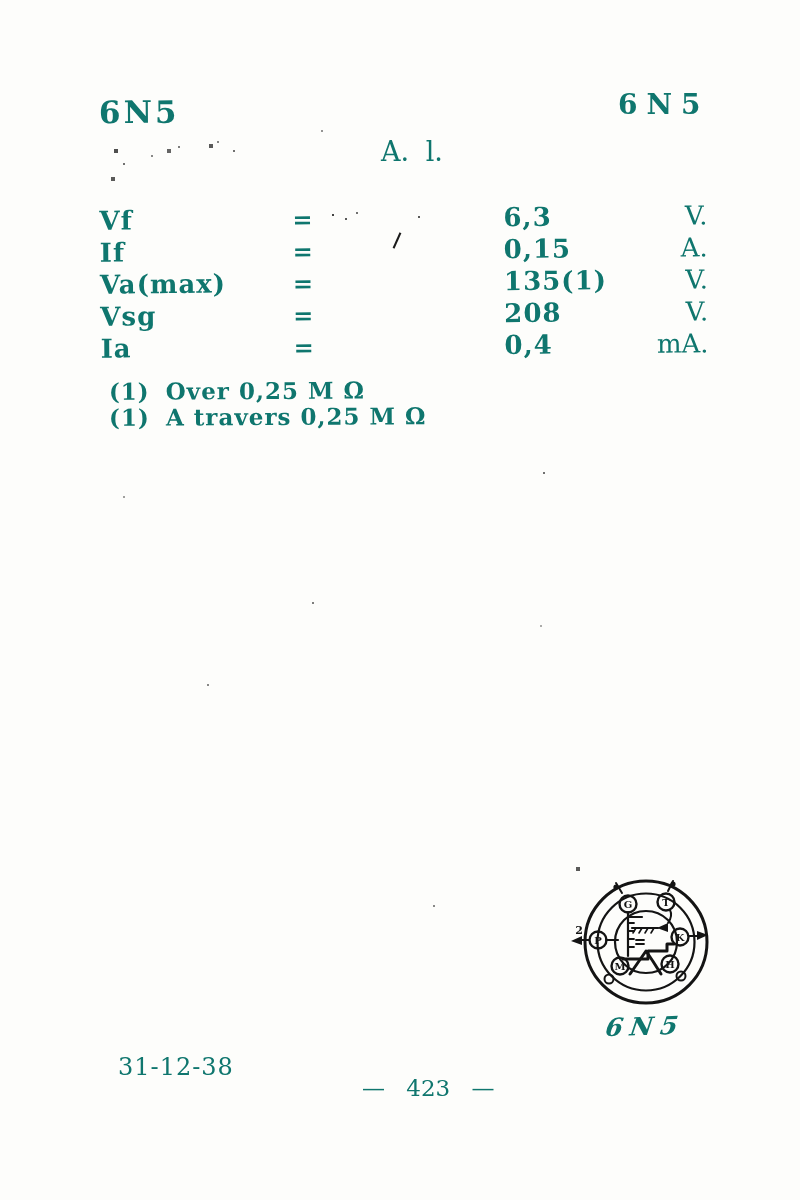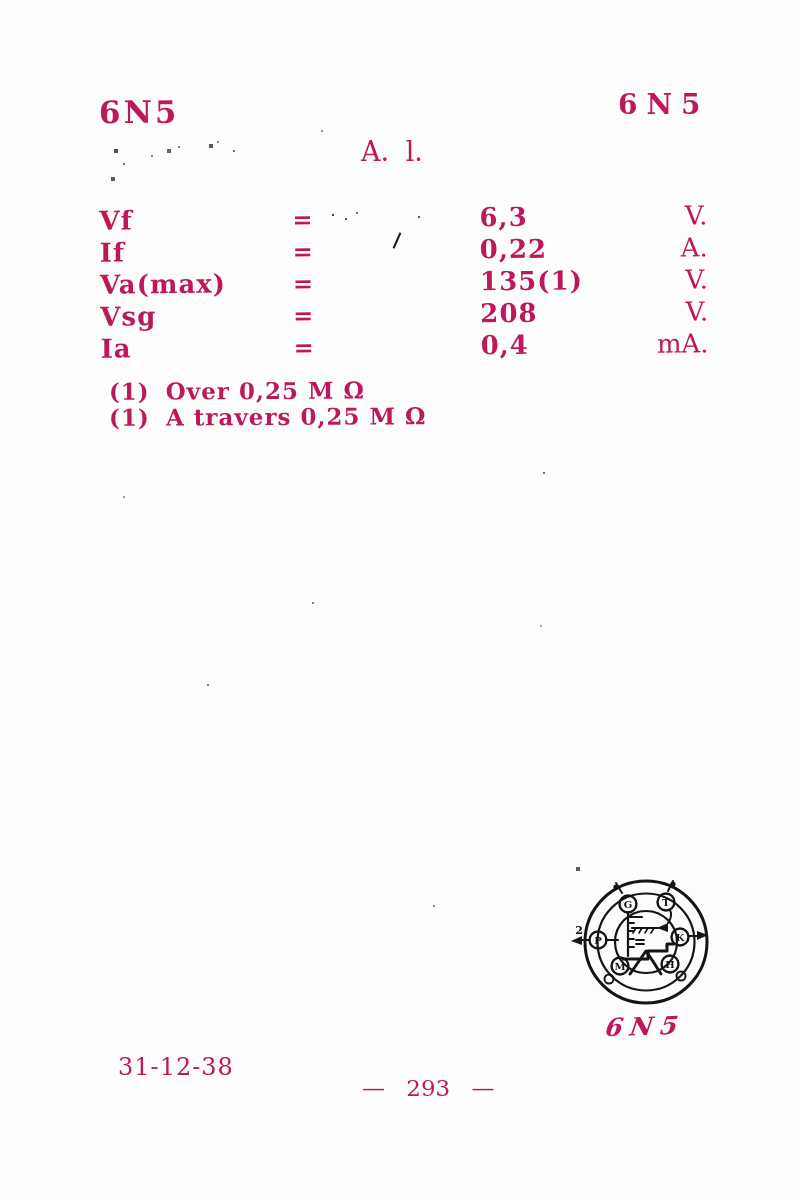--- a/index.html
+++ b/index.html
@@ -5,55 +5,55 @@
   * { margin: 0; padding: 0; box-sizing: border-box; }
   html, body { background: #e8e8e8; }
   body { font-family: "DejaVu Serif", "Liberation Serif", serif; }
 
   .page {
     position: relative;
     width: 800px;
     height: 1200px;
     margin: 0 auto;
     background: #fdfdfb;
-    color: #be185d;
+    color: #0f766e;
     overflow: hidden;
   }
 
   
   .title-left {
     position: absolute; left: 99px; top: 94px;
     font-size: 31px; font-weight: 700; letter-spacing: 3px;
     transform: rotate(-0.4deg);
   }
   .title-right {
     position: absolute; left: 618px; top: 88px;
     font-size: 28px; font-weight: 700; letter-spacing: 9px;
   }
   .section-heading {
-    position: absolute; left: 361px; top: 136px;
+    position: absolute; left: 381px; top: 136px;
     font-size: 27px; font-weight: 400; word-spacing: 8px;
   }
 
   
   .spec-table {
     position: absolute; left: 100px; top: 203px; width: 608px;
     transform: rotate(-0.5deg);
   }
   .spec-row {
     display: grid;
     grid-template-columns: 193px 187px 1fr;
     align-items: baseline;
     height: 32px;
     font-size: 26px;
   }
   .spec-symbol { font-weight: 700; letter-spacing: 1px; }
   .spec-eq { font-weight: 700; font-size: 24px; }
   .spec-valunit { display: flex; justify-content: space-between; }
-  .spec-value { font-weight: 700; letter-spacing: 1px; }
+  .spec-value { font-weight: 700; letter-spacing: 1px; margin-left: 24px; }
   .spec-unit { font-weight: 400; }
 
   
   .notes {
     position: absolute; left: 109px; top: 377px;
     font-size: 23px; font-weight: 700;
     transform: rotate(-0.3deg);
   }
   .note-line { height: 26px; letter-spacing: 1px; }
   .note-ref { display: inline-block; margin-right: 16px; }
@@ -130,21 +130,21 @@
       <span class="spec-eq">=</span>
       <span class="spec-valunit">
         <span class="spec-value">6,3</span>
         <span class="spec-unit">V.</span>
       </span>
     </div>
     <div class="spec-row">
       <span class="spec-symbol">If</span>
       <span class="spec-eq">=</span>
       <span class="spec-valunit">
-        <span class="spec-value">0,22</span>
+        <span class="spec-value">0,15</span>
         <span class="spec-unit">A.</span>
       </span>
     </div>
     <div class="spec-row">
       <span class="spec-symbol">Va(max)</span>
       <span class="spec-eq">=</span>
       <span class="spec-valunit">
         <span class="spec-value">135(1)</span>
         <span class="spec-unit">V.</span>
       </span>
@@ -224,18 +224,18 @@
         <text x="110" y="71">K</text>
         <text x="50" y="100">M</text>
         <text x="100" y="98">H</text>
         <text x="9" y="64" font-size="11">2</text>
       </g>
     </svg>
     <div class="diagram-caption">6N5</div>
   </div>
 
   <div class="date-code">31-12-38</div>
-  <div class="page-number">— 293 —</div>
+  <div class="page-number">— 423 —</div>
 
   <div class="speckles"></div>
   <div class="stray-slash"></div>
 
 </div>
 
 </body></html>

